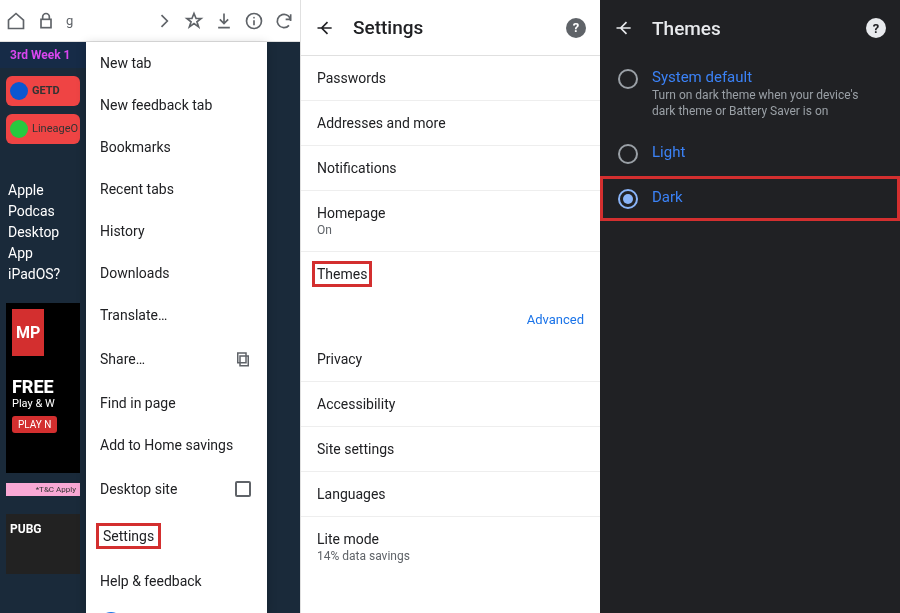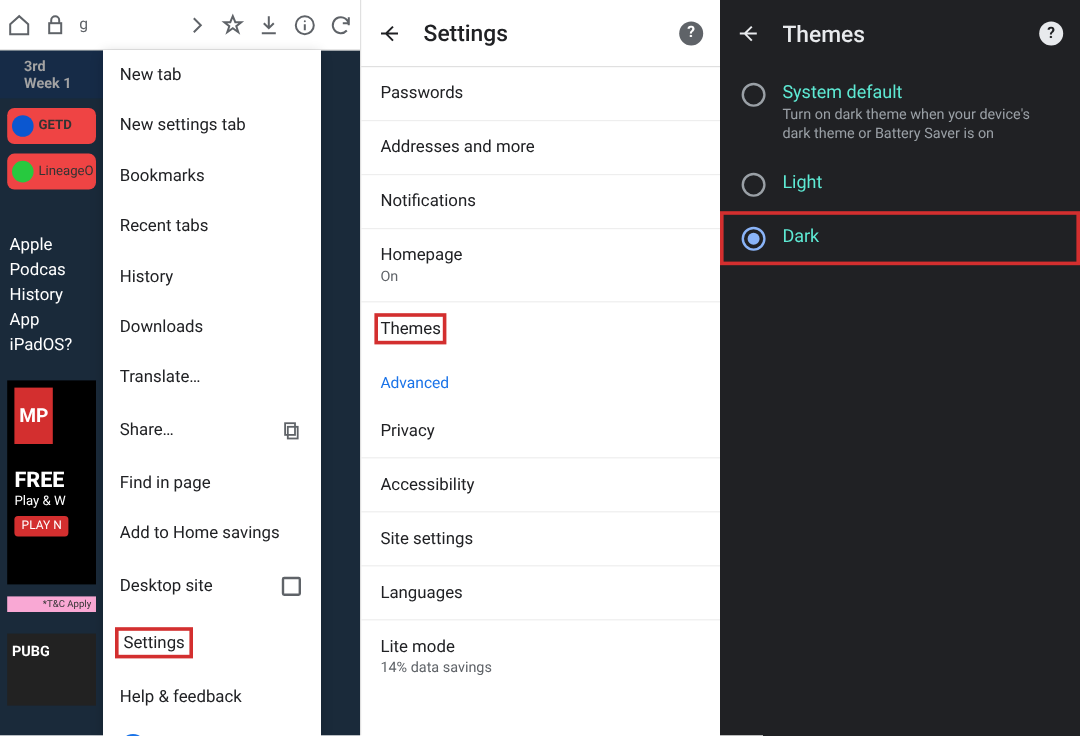--- a/index.html
+++ b/index.html
@@ -9,21 +9,21 @@
   .panel1 { width: 300px; position: relative; }
   .panel2 { width: 300px; background: #fff; border-left: 1px solid #e0e0e0; }
   .panel3 { width: 300px; background: #202124; color: #e8eaed; }
 
   
   .p1-bg { width: 300px; height: 613px; background: #1a2a3a; }
   .p1-topbar { position: absolute; top: 0; left: 0; width: 300px; height: 42px; background: #fff; display: flex; align-items: center; padding: 0 6px; gap: 10px; border-bottom: 1px solid #e0e0e0; }
   .ico { width: 20px; height: 20px; display: flex; align-items: center; justify-content: center; color: #5f6368; }
   .ico svg { width: 20px; height: 20px; }
   .p1-under { position: absolute; top: 42px; left: 0; width: 86px; height: 571px; overflow: hidden; }
-  .bluebar { background: #162b47; color: #a3a3a3; font-size: 12px; font-weight: 700; padding: 6px 20px; }
+  .bluebar { background: #162b47; color: #d946ef; font-size: 12px; font-weight: 700; padding: 6px 10px; }
   .card { background: #ef4444; margin: 8px 6px; border-radius: 6px; padding: 6px 4px; font-size: 11px; color: #333; overflow: hidden; white-space: nowrap; }
   .card .cicon { width: 18px; height: 18px; border-radius: 50%; display: inline-block; vertical-align: middle; margin-right: 4px; }
   .cicon.blue { background: #0b57d0; }
   .cicon.green { background: #27c93f; }
   .bigtext { color: #fff; padding: 28px 8px 8px; font-size: 14px; line-height: 1.5; }
   .ad1 { background: #000; margin: 10px 6px; height: 170px; color: #fff; font-size: 11px; padding: 6px; }
   .ad1 .mp { background: #d32f2f; color:#fff; font-weight:700; font-size:16px; display:inline-block; padding:14px 4px;}
   .ad1 .free { font-weight:800; font-size:18px; margin-top:20px;}
   .ad1 .play { background:#d32f2f; color:#fff; font-size:10px; padding:3px 6px; display:inline-block; margin-top:6px; border-radius:3px;}
   .tc { background:#f9a8d4; color:#333; font-size:8px; margin:0 6px; padding:2px 4px; text-align:right;}
@@ -40,33 +40,33 @@
   .saved-text { font-size:14px; line-height:1.3;}
 
   
   .p2-header { height:56px; display:flex; align-items:center; padding:0 14px; gap:18px; border-bottom:1px solid #e0e0e0;}
   .p2-title { font-size:19px; font-weight:500; flex:1;}
   .help-ico { width:20px; height:20px; border-radius:50%; background:#5f6368; color:#fff; display:flex; align-items:center; justify-content:center; font-size:13px; font-weight:700;}
   .p2-list { height:557px; overflow-y:auto;}
   .p2-list::-webkit-scrollbar{width:0;}
   .s-item { padding:14px 16px; border-bottom:1px solid #eee; font-size:14px; cursor:pointer;}
   .s-sub { font-size:12px; color:#5f6368; margin-top:2px;}
-  .s-adv { color:#1a73e8; font-size:13px; padding:16px 16px 10px;}
+  .s-adv { color:#1a73e8; font-size:13px; padding:16px 16px 10px;text-align:right;}
   .hl-box { display:inline-block; }
   .hl-box.red { outline:3px solid #d32f2f; outline-offset:2px;}
 
   
   .p3-header { height:56px; display:flex; align-items:center; padding:0 14px; gap:18px;}
   .p3-title { font-size:19px; font-weight:500; flex:1; color:#e8eaed;}
   .p3-help { width:20px; height:20px; border-radius:50%; background:#e8eaed; color:#202124; display:flex; align-items:center; justify-content:center; font-size:13px; font-weight:700;}
   .theme-opt { display:flex; align-items:flex-start; gap:14px; padding:12px 18px; cursor:pointer;}
   .radio { width:20px; height:20px; border:2px solid #9aa0a6; border-radius:50%; flex-shrink:0; display:flex; align-items:center; justify-content:center; margin-top:1px;}
   .radio.sel { border-color:#8ab4f8;}
   .radio.sel::after { content:""; width:10px; height:10px; border-radius:50%; background:#8ab4f8;}
-  .to-label { font-size:15px; color:#5eead4;}
+  .to-label { font-size:15px; color:#3b82f6;}
   .to-sub { font-size:12px; color:#9aa0a6; margin-top:2px; line-height:1.3;}
   .hl-dark { outline:3px solid #d32f2f; outline-offset:-3px;}
 </style>
 </head>
 <body>
 
 <div class="container">
 
   <div class="panel panel1">
     <div class="p1-bg"></div>
@@ -111,39 +111,39 @@
           </svg>
         </span>
     </div>
 
     <div class="p1-under">
       <div class="bluebar">3rd Week 1</div>
       <div class="card"><span class="cicon blue"></span><b>GETD</b></div>
       <div class="card"><span class="cicon green"></span><span>LineageO</span></div>
       <div class="bigtext">
         <div>Apple Podcas</div>
-        <div>History App</div>
+        <div>Desktop App</div>
         <div>iPadOS?</div>
       </div>
       <div class="ad1">
         <span class="mp">MP</span>
         <div class="free">FREE</div>
         <div>Play &amp; W</div>
         <span class="play">PLAY N</span>
       </div>
       <div class="tc">*T&amp;C Apply</div>
       <div class="ad2">PUBG</div>
     </div>
 
     <div class="p1-menu">
       <div class="menu-item">
           <span>New tab</span>
         </div>
       <div class="menu-item">
-          <span>New settings tab</span>
+          <span>New feedback tab</span>
         </div>
       <div class="menu-item">
           <span>Bookmarks</span>
         </div>
       <div class="menu-item">
           <span>Recent tabs</span>
         </div>
       <div class="menu-item">
           <span>History</span>
         </div>

